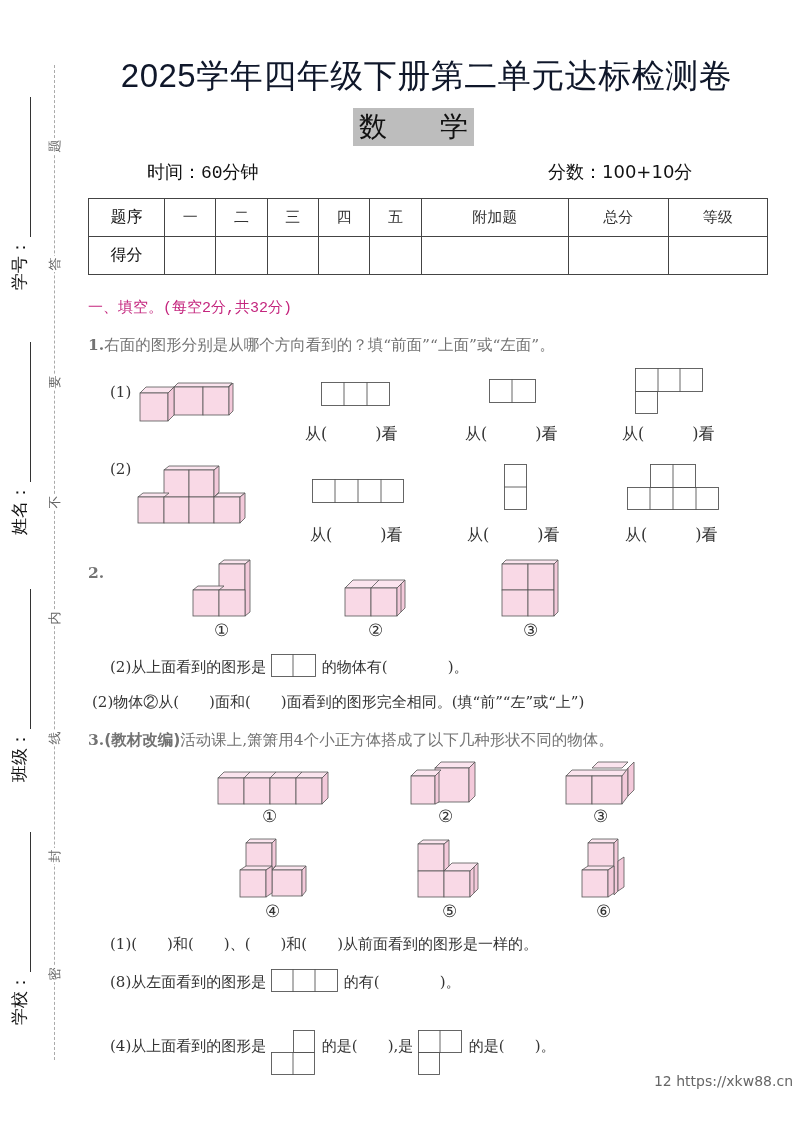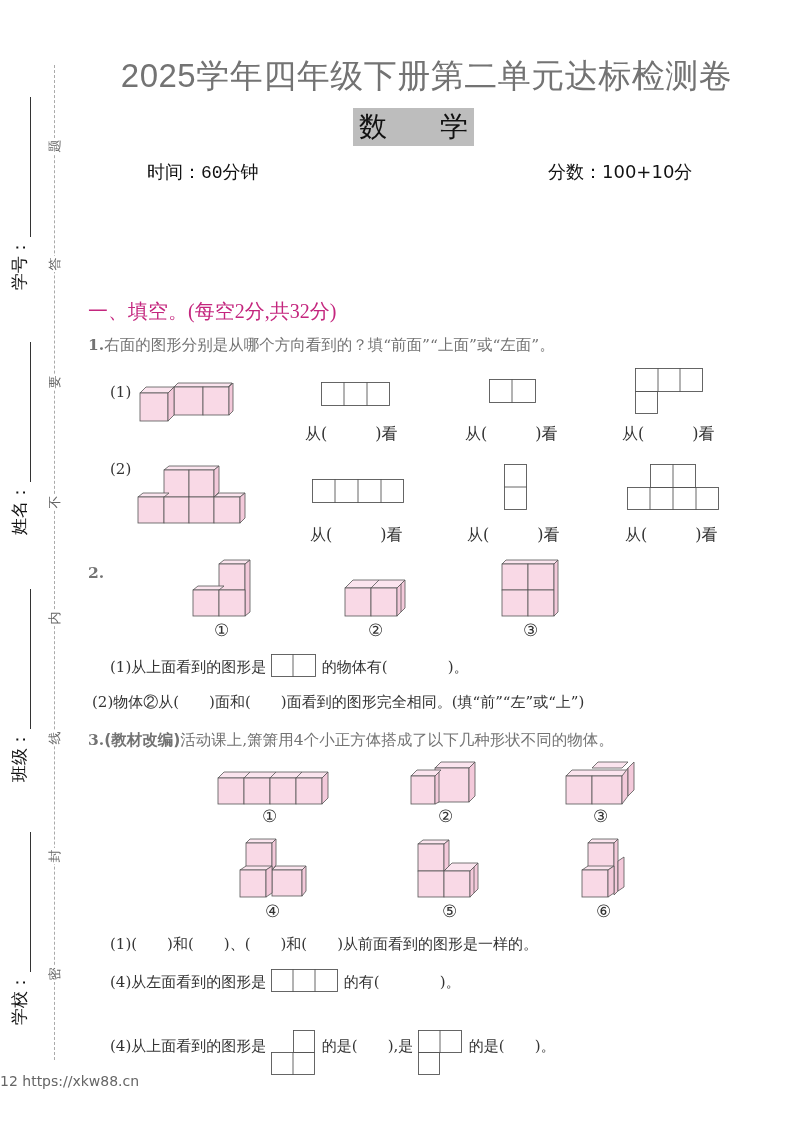--- a/index.html
+++ b/index.html
@@ -6,38 +6,38 @@
   html, body { width: 793px; height: 1122px; background: #ffffff; overflow: hidden; }
   body { position: relative; font-family: "DejaVu Serif", "Liberation Serif", serif; color: #222; }
   .sans { font-family: "DejaVu Sans", "Liberation Sans", sans-serif; }
 
   
   .dotline { position: absolute; left: 54px; top: 65px; height: 995px; border-left: 1px dashed #aaa; }
   .margin-hint { position: absolute; left: 47px; width: 16px; font-size: 13px; color: #666; transform: rotate(-90deg); text-align: center; line-height: 16px; background: #fff; }
   .margin-field { position: absolute; left: 8px; transform: rotate(-90deg); transform-origin: left top; white-space: nowrap; font-family: "DejaVu Sans", sans-serif; font-size: 17px; color: #111; display: flex; align-items: flex-end; }
   .margin-field .underline { display: inline-block; width: 140px; border-bottom: 1.5px solid #333; height: 16px; margin-left: 2px; }
 
-  .title { position: absolute; left: 0; width: 793px; top: 54px; text-align: center; font-family: "Liberation Sans", "DejaVu Sans", sans-serif; font-size: 33px; padding-left: 60px; color: #737373; letter-spacing: 0.5px; }
+  .title { position: absolute; left: 0; width: 793px; top: 54px; text-align: center; font-family: "Liberation Sans", "DejaVu Sans", sans-serif; font-size: 33px; padding-left: 60px; color: #0f172a; letter-spacing: 0.5px; }
   .subject { position: absolute; left: 353px; top: 108px; width: 121px; height: 38px; background: #bdbdbd; font-family: "DejaVu Sans", sans-serif; font-size: 28px; display: flex; justify-content: space-between; align-items: center; padding: 0 6px; color: #111; }
   .meta-left { position: absolute; left: 147px; top: 160px; font-family: Liberation Mono, monospace; font-size: 18px; color: #111; }
   .meta-right { position: absolute; left: 548px; top: 160px; font-family: "DejaVu Sans", sans-serif; font-size: 18px; color: #111; }
 
   table.score { position: absolute; left: 88px; top: 198px; width: 680px; height: 77px; border-collapse: collapse; }
   table.score td { border: 1px solid #444; text-align: center; font-size: 15px; color: #333; }
   table.score td.rowhead { font-family: "DejaVu Sans", sans-serif; font-size: 16px; color: #111; width: 76px; }
 
-  .section { position: absolute; left: 88px; top: 298px; font-family: Liberation Serif, serif; font-size: 20px; color: #c4267e; }
+  .section { position: absolute; left: 88px; top: 298px; font-family: Liberation Mono, monospace; font-size: 15px; color: #c4267e; }
   .qtext { position: absolute; font-size: 15.5px; color: #737373; white-space: nowrap; }
   .qtext b { font-weight: bold; }
   .sub { position: absolute; font-size: 15px; color: #333; white-space: nowrap; }
   .caption { position: absolute; font-size: 16px; color: #333; white-space: nowrap; }
   .circ { position: absolute; font-size: 17px; color: #333; }
   svg { position: absolute; overflow: visible; }
   .inline-grid { display: inline-block; vertical-align: middle; }
-  .footer { position: absolute; top: 1073px; left: 0; width: 793px; text-align: left; font-family: "DejaVu Sans", sans-serif; font-size: 14px; color: #666; }
+  .footer { position: absolute; top: 1073px; left: 0; width: 793px; text-align: right; font-family: "DejaVu Sans", sans-serif; font-size: 14px; color: #666; }
 </style>
 </head>
 <body>
 
 <div class="dotline"></div>
 <div class="margin-hint" style="top:138px">题</div>
 <div class="margin-hint" style="top:256px">答</div>
 <div class="margin-hint" style="top:374px">要</div>
 <div class="margin-hint" style="top:494px">不</div>
 <div class="margin-hint" style="top:610px">内</div>
@@ -65,20 +65,42 @@
 <div class="title">2025学年四年级下册第二单元达标检测卷</div>
 <div class="subject">
   <span>数</span>
   <span>学</span>
 </div>
 <div class="meta-left">时间：60分钟</div>
 <div class="meta-right">分数：100+10分</div>
 
 <table class="score">
   <tbody>
+      <tr>
+    <td class="rowhead">题序</td>
+    <td>一</td>
+    <td>二</td>
+    <td>三</td>
+    <td>四</td>
+    <td>五</td>
+    <td>附加题</td>
+    <td>总分</td>
+    <td>等级</td>
+  </tr>
+  <tr>
+    <td class="rowhead">得分</td>
+    <td></td>
+    <td></td>
+    <td></td>
+    <td></td>
+    <td></td>
+    <td></td>
+    <td></td>
+    <td></td>
+  </tr>
 </tbody>
   </table>
 
 <div class="section">一、填空。(每空2分,共32分)</div>
 
 <div class="qtext" style="left:88px; top:335px">
   <b>1.</b><span>右面的图形分别是从哪个方向看到的？填“前面”“上面”或“左面”。</span>
 </div>
 
 <div class="sub" style="left:110px; top:383px">(1)</div>
@@ -192,21 +214,21 @@
     <rect x="0" y="30" width="26" height="26"></rect>
     <rect x="26" y="30" width="26" height="26"></rect>
     <polygon points="52,4 56,0 56,52 52,56" fill="#f3c9da"></polygon>
   </g>
 </svg>
 <div class="circ" style="left:214px; top:620px">①</div>
 <div class="circ" style="left:368px; top:620px">②</div>
 <div class="circ" style="left:523px; top:620px">③</div>
 
 <div class="sub" style="left:110px; top:656px">
-  <span>(1)从上面看到的图形是</span>
+  <span>(2)从上面看到的图形是</span>
   <svg class="inline-grid" style="position:relative; width:46px; height:24px; top:-2px" width="46" height="24">
     <g stroke="#555" stroke-width="0.9" fill="none">
         <rect x="0.5" y="0.5" width="44" height="22"></rect>
         <line x1="22" y1="0" x2="22" y2="23"></line>
       </g>
   </svg>
   <span>的物体有(　　　　)。</span>
 </div>
 <div class="sub" style="left:92px; top:693px">(2)物体②从(　　)面和(　　)面看到的图形完全相同。(填“前”“左”或“上”)</div>
 
@@ -287,21 +309,21 @@
     <polygon points="26,31 32,27 32,54 26,58" fill="#f3c9da"></polygon>
   </g>
 </svg>
 <div class="circ" style="left:265px; top:901px">④</div>
 <div class="circ" style="left:442px; top:901px">⑤</div>
 <div class="circ" style="left:596px; top:901px">⑥</div>
 
 <div class="sub" style="left:110px; top:935px">(1)(　　)和(　　)、(　　)和(　　)从前面看到的图形是一样的。</div>
 
 <div class="sub" style="left:110px; top:971px">
-  <span>(4)从左面看到的图形是</span>
+  <span>(8)从左面看到的图形是</span>
   <svg class="inline-grid" style="position:relative; width:68px; height:24px; top:-2px" width="68" height="24">
     <g stroke="#555" stroke-width="0.9" fill="none">
         <rect x="0.5" y="0.5" width="66" height="22"></rect>
         <line x1="22" y1="0" x2="22" y2="23"></line>
         <line x1="44" y1="0" x2="44" y2="23"></line>
       </g>
   </svg>
   <span>的有(　　　　)。</span>
 </div>
 

